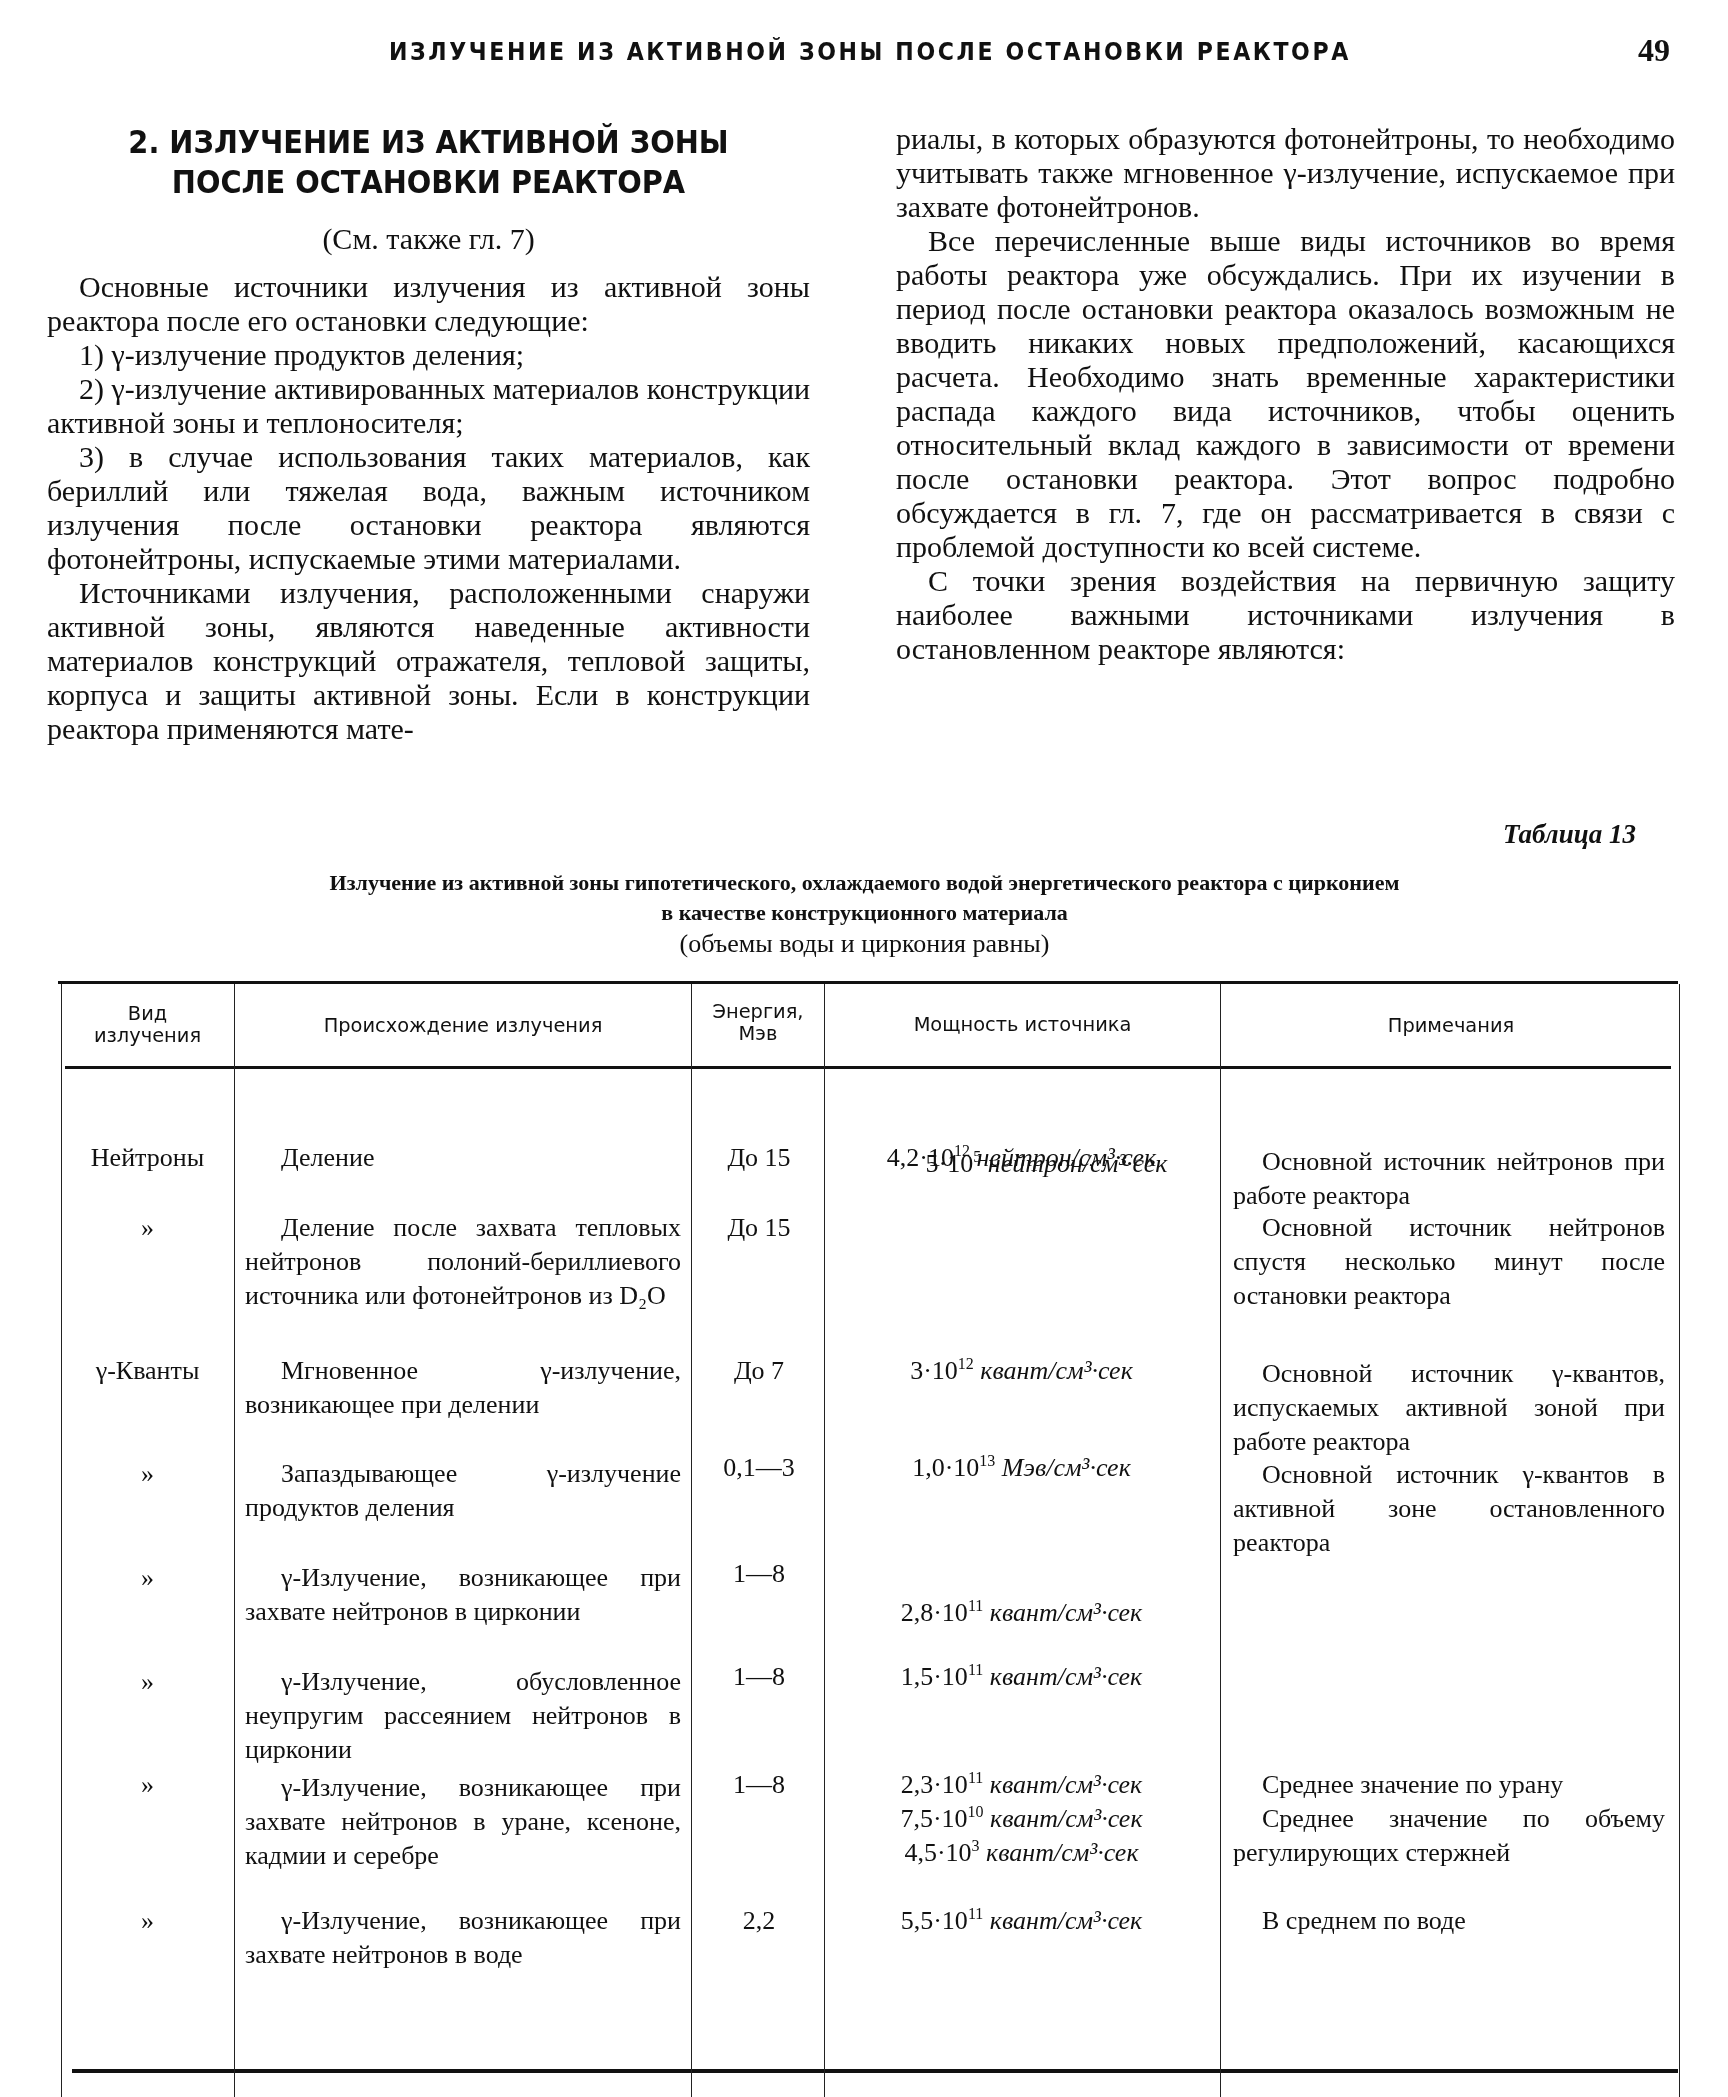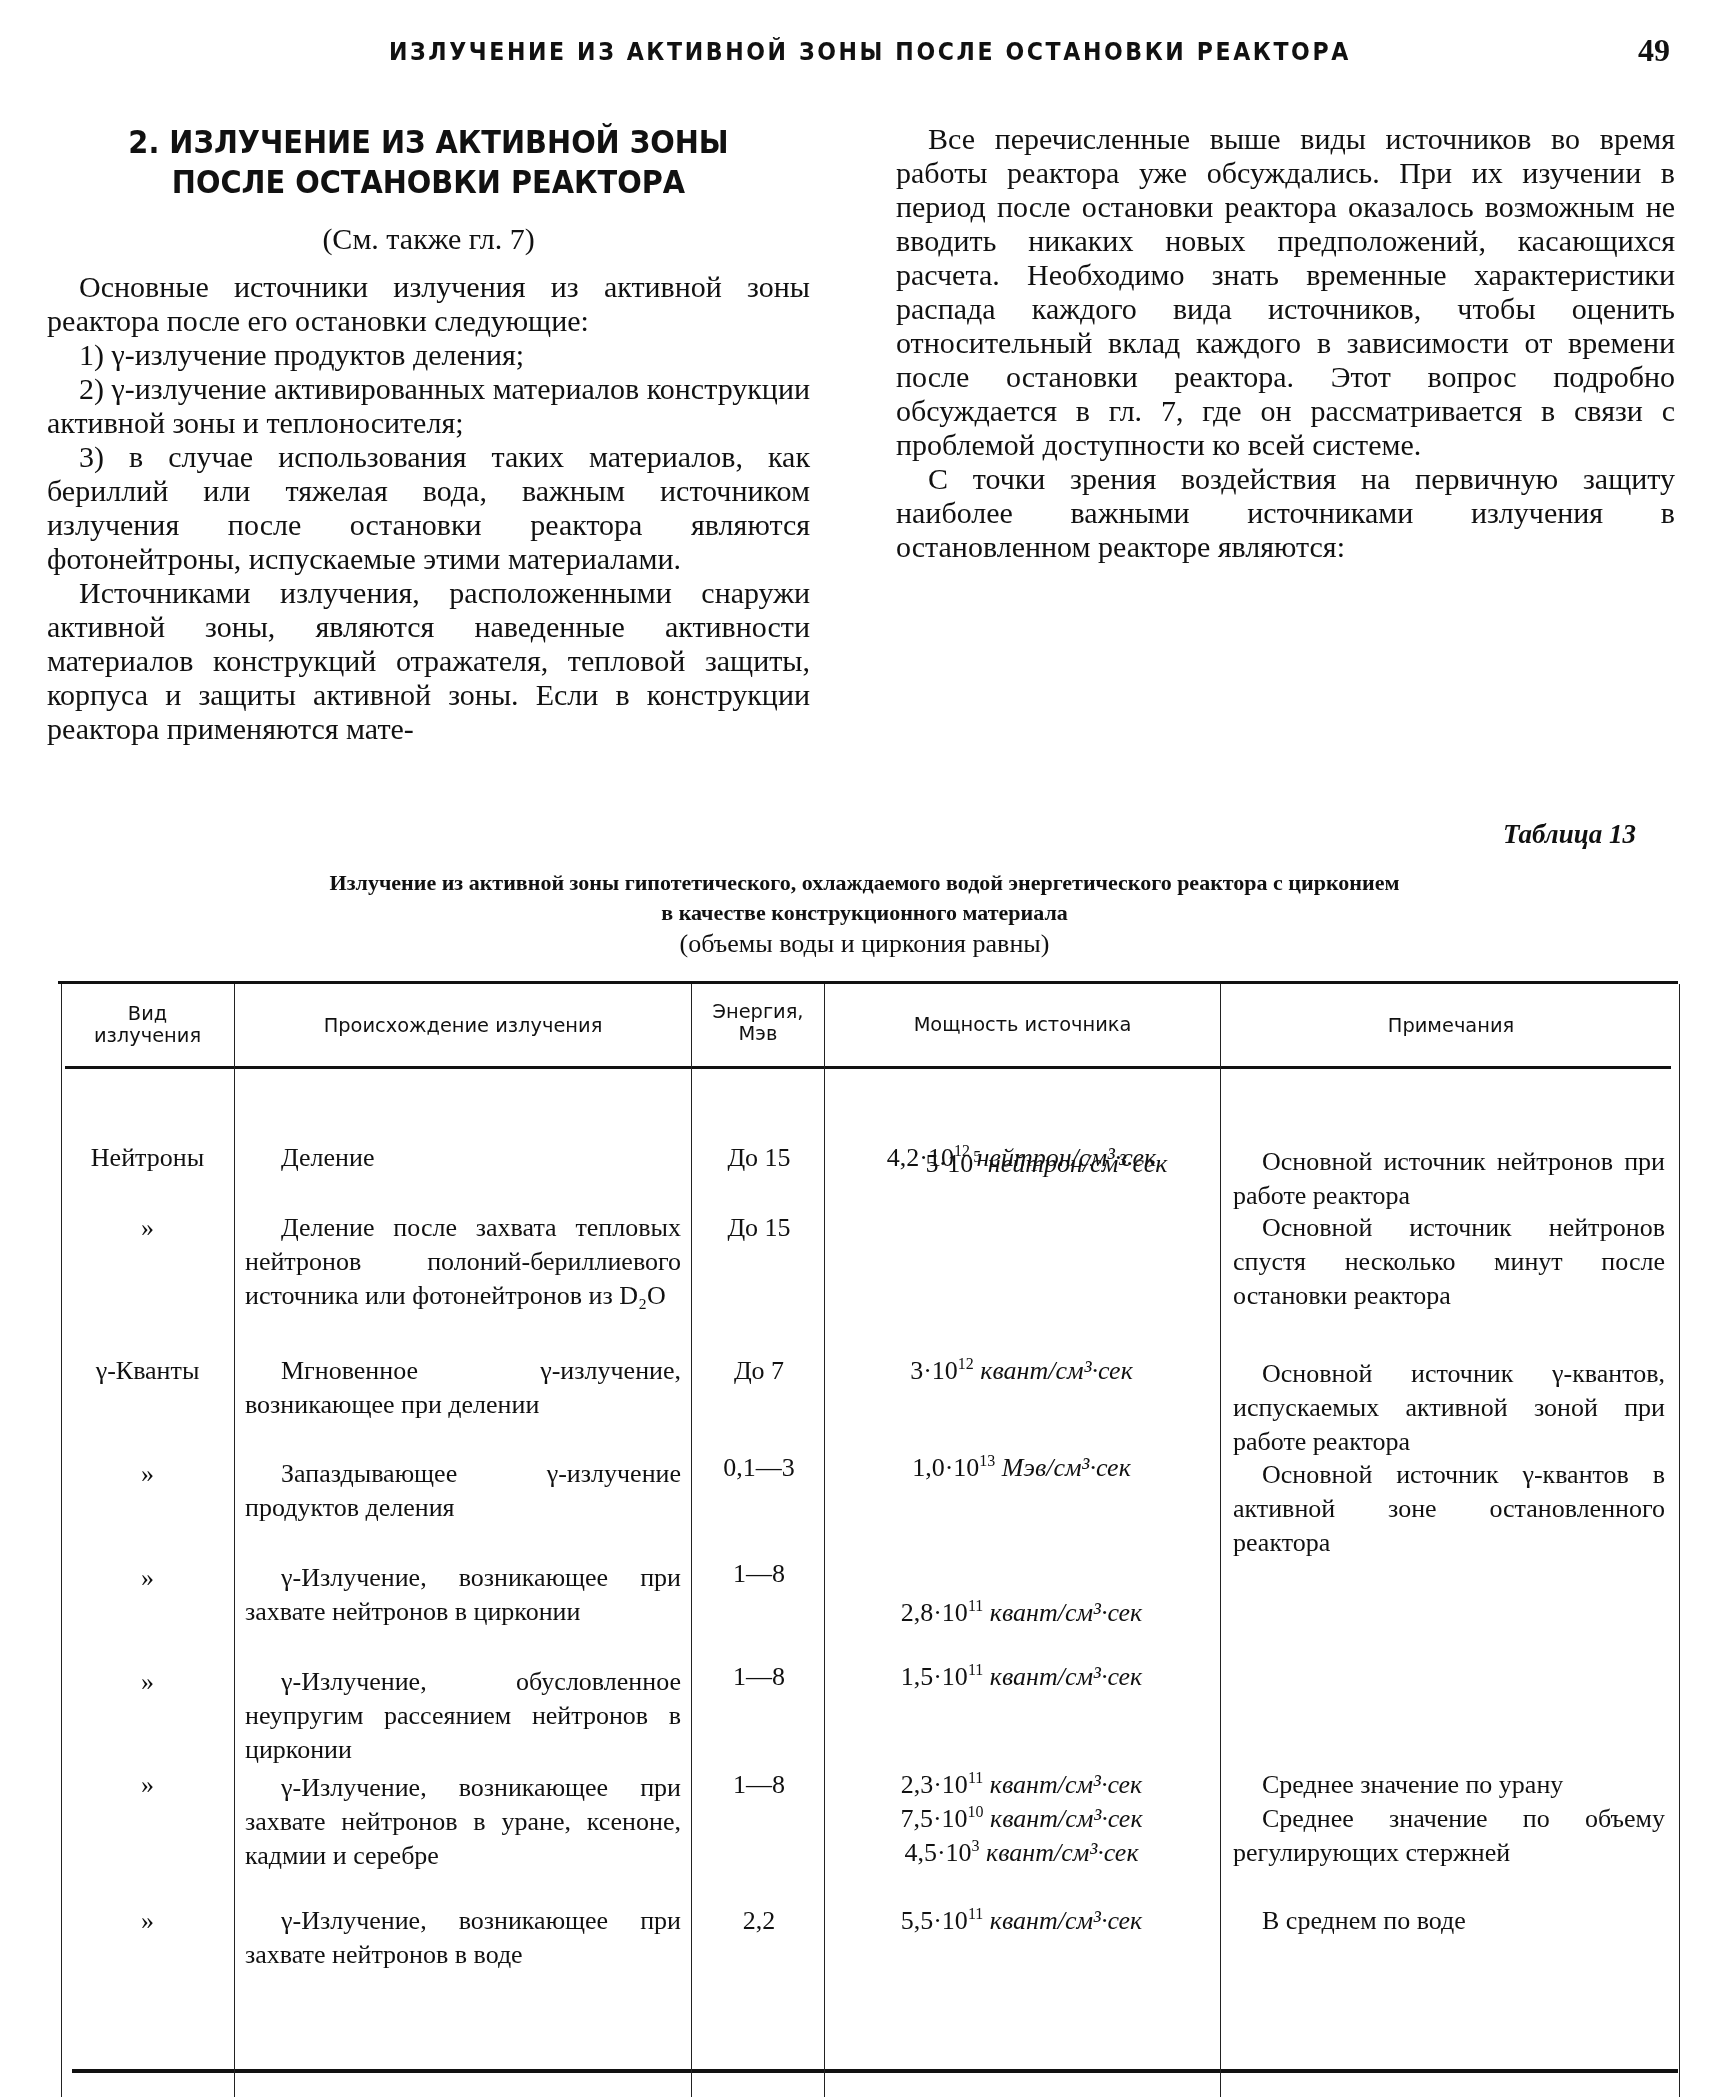--- a/index.html
+++ b/index.html
@@ -48,20 +48,21 @@
 <div class="see-also">(См. также гл. 7)</div>
 
 <div class="col left">
   <p class="ind">Основные источники излучения из активной зоны реактора после его остановки следующие:</p>
   <p class="ind">1) γ-излучение продуктов деления;</p>
   <p class="ind">2) γ-излучение активированных материалов конструкции активной зоны и теплоносителя;</p>
   <p class="ind">3) в случае использования таких материалов, как бериллий или тяжелая вода, важным источником излучения после остановки реактора являются фотонейтроны, испускаемые этими материалами.</p>
   <p class="ind">Источниками излучения, расположенными снаружи активной зоны, являются наведенные активности материалов конструкций отражателя, тепловой защиты, корпуса и защиты активной зоны. Если в конструкции реактора применяются мате-</p>
 </div>
 <div class="col right">
+  <p>риалы, в которых образуются фотонейтроны, то необходимо учитывать также мгновенное γ-излучение, испускаемое при захвате фотонейтронов.</p>
   <p class="ind">Все перечисленные выше виды источников во время работы реактора уже обсуждались. При их изучении в период после остановки реактора оказалось возможным не вводить никаких новых предположений, касающихся расчета. Необходимо знать временные характеристики распада каждого вида источников, чтобы оценить относительный вклад каждого в зависимости от времени после остановки реактора. Этот вопрос подробно обсуждается в гл. 7, где он рассматривается в связи с проблемой доступности ко всей системе.</p>
   <p class="ind">С точки зрения воздействия на первичную защиту наиболее важными источниками излучения в остановленном реакторе являются:</p>
 </div>
 
 <div class="abs tbl-num">Таблица 13</div>
 <div class="caption">
   <div>Излучение из активной зоны гипотетического, охлаждаемого водой энергетического реактора с цирконием</div>
   <div>в качестве конструкционного материала</div>
 </div>
 <div class="caption-sub" style="top:929px;">(объемы воды и циркония равны)</div>

